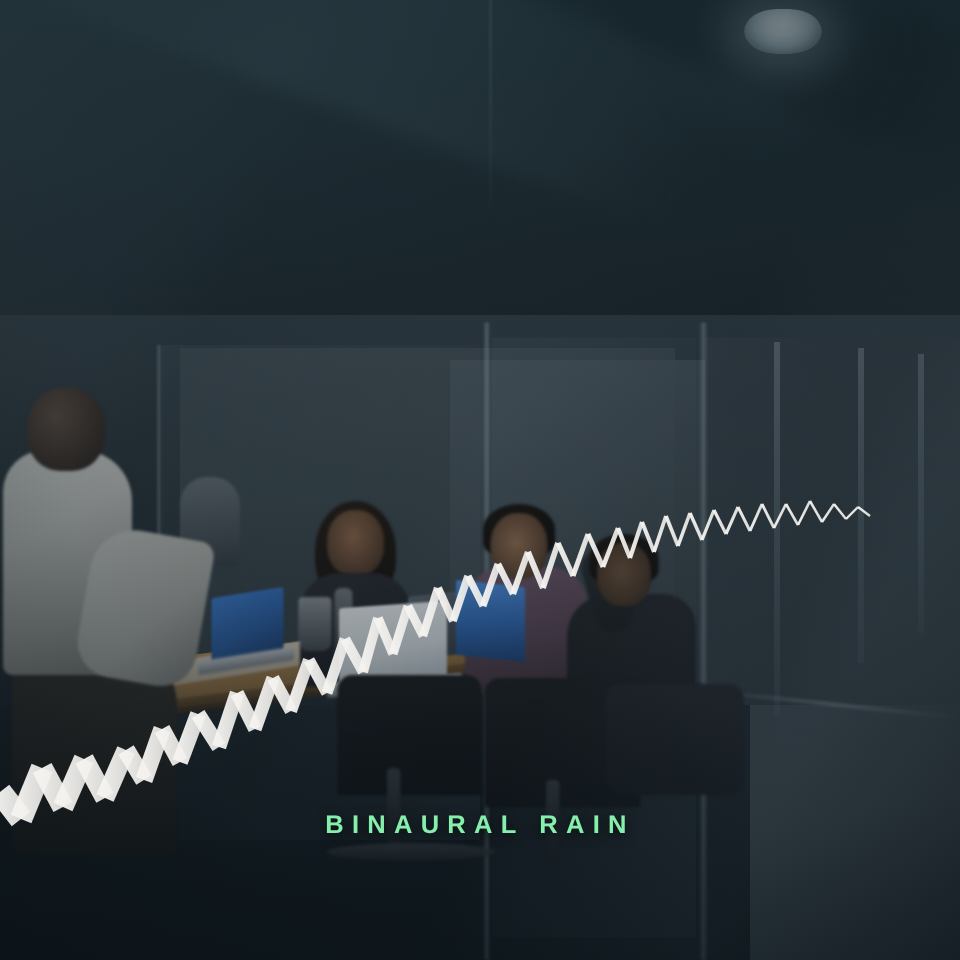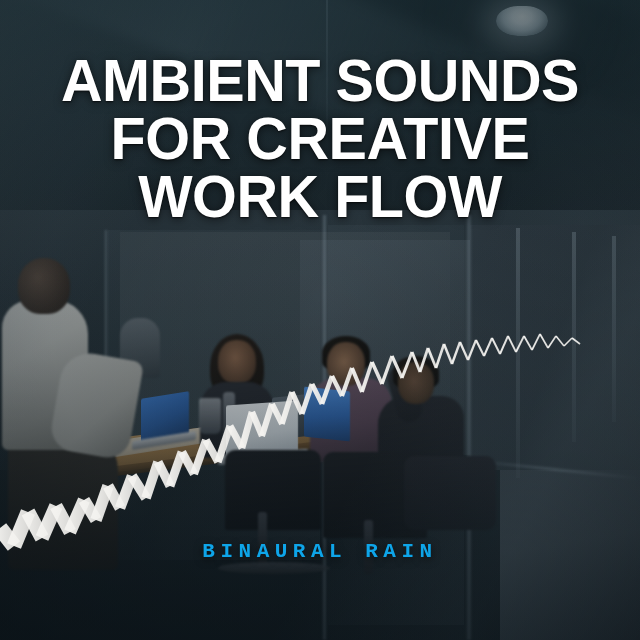--- a/index.html
+++ b/index.html
@@ -354,24 +354,24 @@
     text-shadow:
       0 2px 10px rgba(0,0,0,.55),
       0 1px 2px rgba(0,0,0,.7);
   }
 
   .subtitle {
     position: absolute;
     left: 0; top: 540px;
     width: 640px;
     text-align: center;
-    color: #0ea5e9;
-    font-family: Liberation Mono, monospace;
+    color: #86efac;
+    font-family: Liberation Sans, sans-serif;
     font-weight: 700;
-    font-size: 21px;
+    font-size: 17px;
     letter-spacing: 5.5px;
     text-shadow: 0 2px 8px rgba(0,0,0,.6);
   }
 </style>
 </head>
 <body>
 
 <div id="cover">
 
   <div class="photo">
@@ -518,21 +518,16 @@
         <path d="M 524 336 L 532 350" stroke-width="1.76"></path>
         <path d="M 532 350 L 540 334" stroke-width="1.72"></path>
         <path d="M 540 334 L 548 348" stroke-width="1.69"></path>
         <path d="M 548 348 L 556 336" stroke-width="1.66"></path>
         <path d="M 556 336 L 564 346" stroke-width="1.63"></path>
         <path d="M 564 346 L 572 338" stroke-width="1.62"></path>
         <path d="M 572 338 L 580 344" stroke-width="1.60"></path>
       </g>
   </svg>
 
-  <div class="title-block">
-    <span class="title-line">AMBIENT SOUNDS</span>
-    <span class="title-line">FOR CREATIVE</span>
-    <span class="title-line">WORK FLOW</span>
-  </div>
 
   <div class="subtitle">BINAURAL RAIN</div>
 
 </div>
 
 </body></html>

